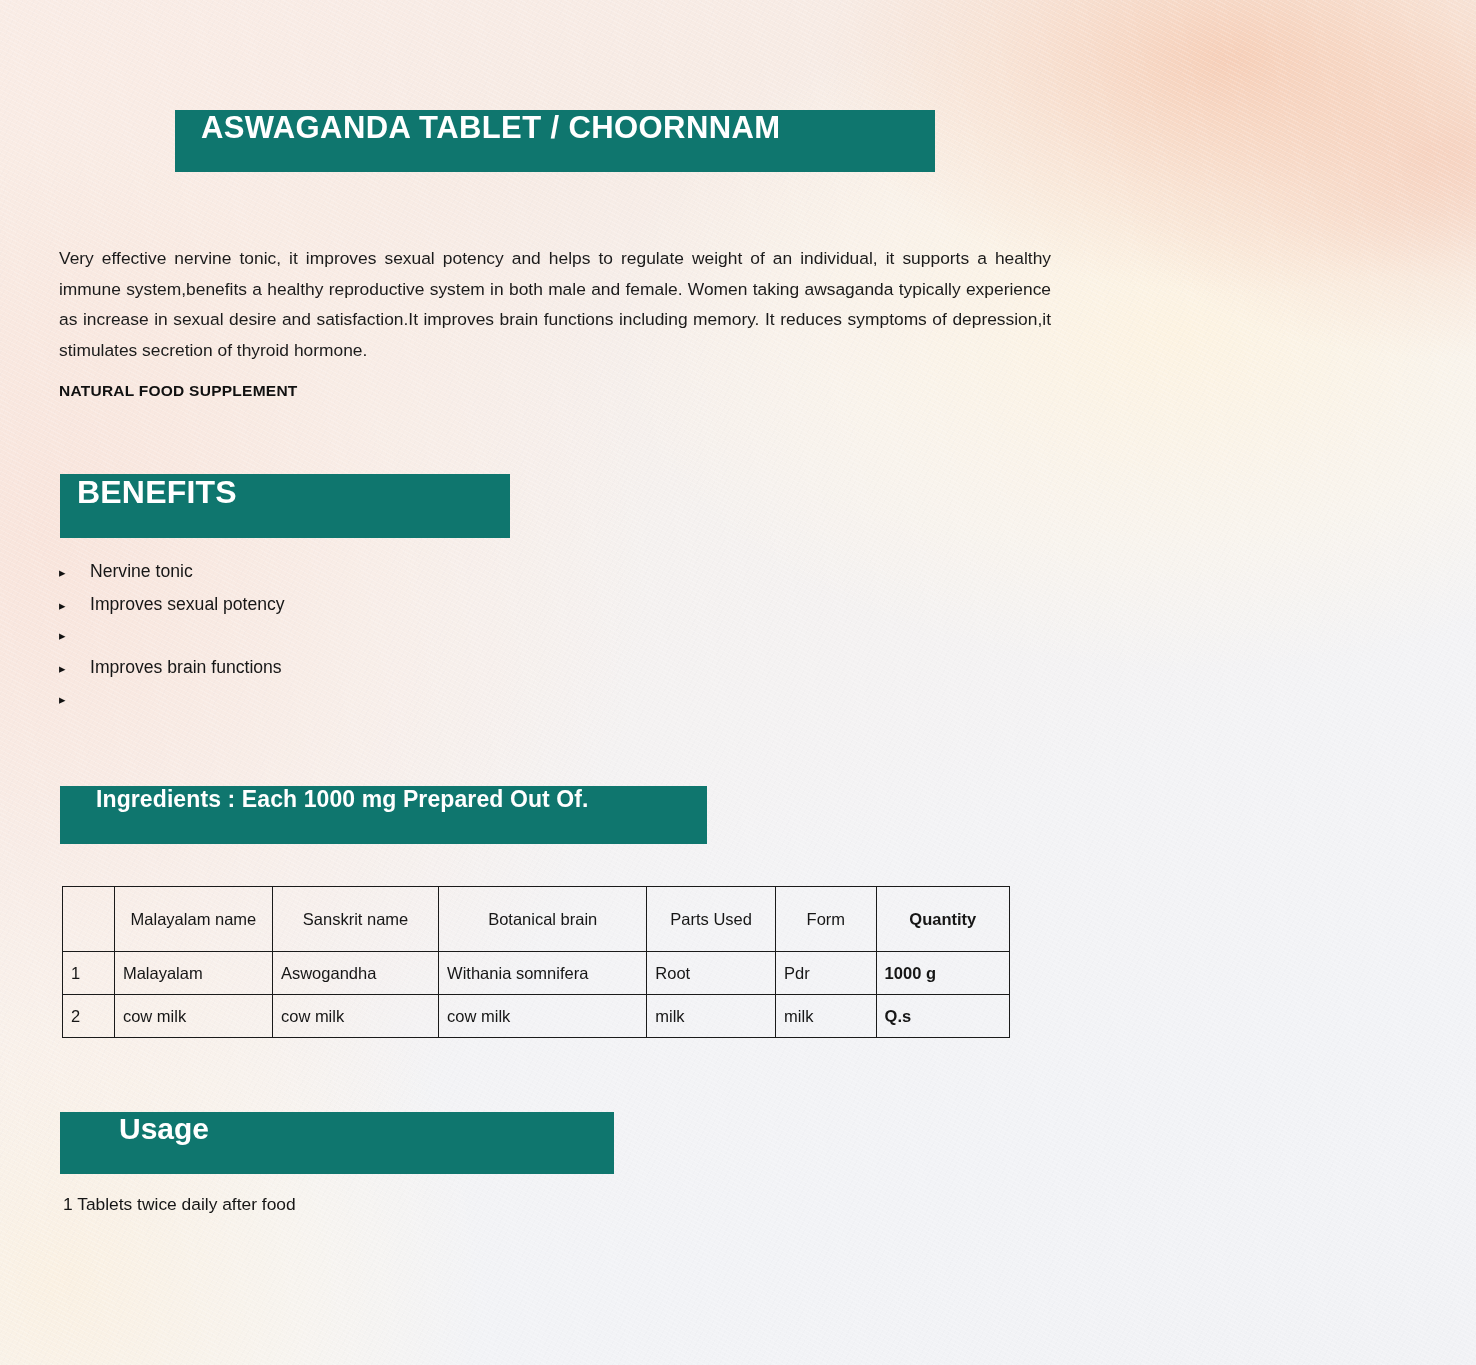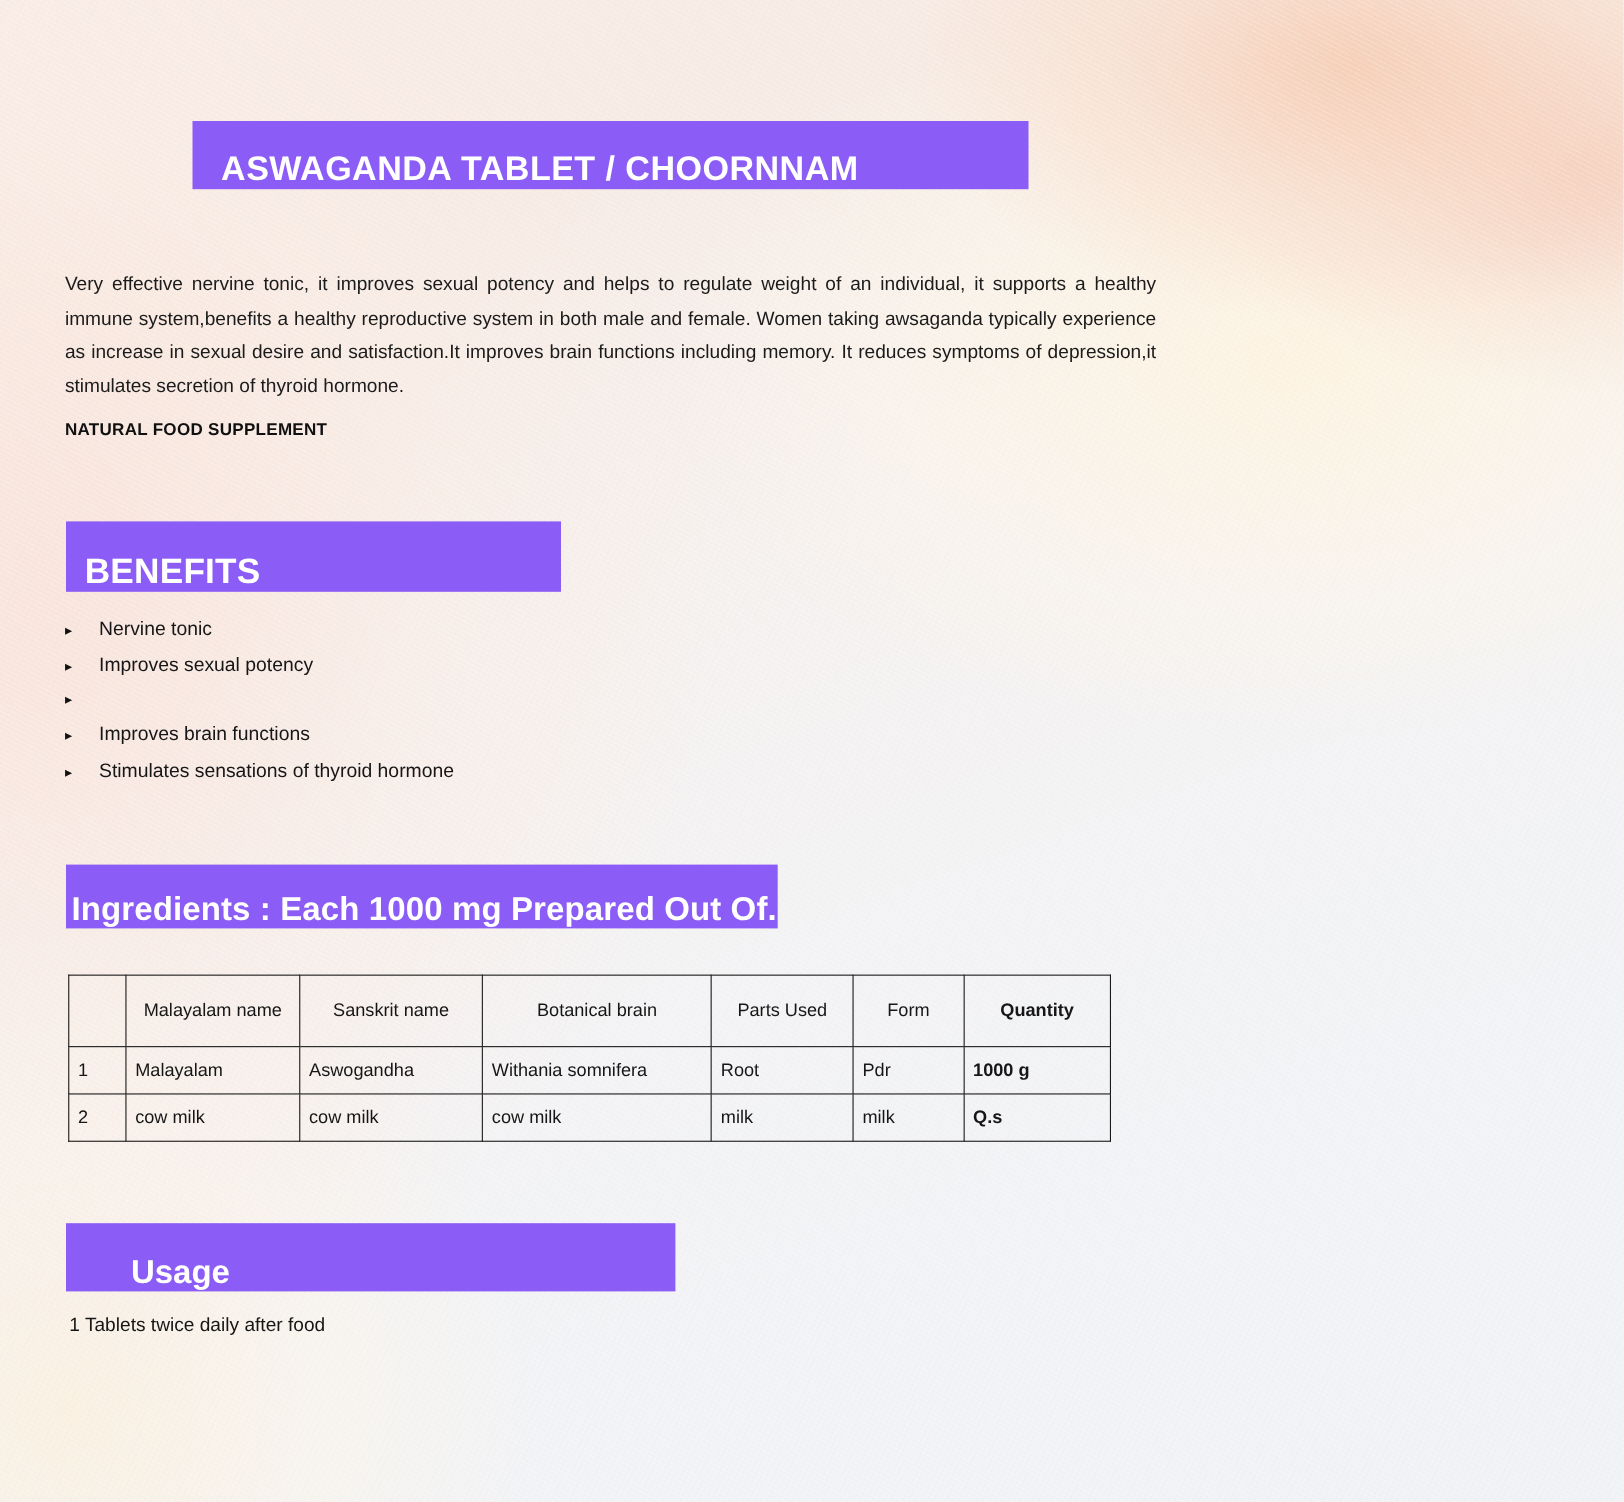--- a/index.html
+++ b/index.html
@@ -52,24 +52,24 @@
 
   
   #content {
     position: relative;
     z-index: 2;
     width: 1476px;
     height: 1365px;
   }
 
   .green-bar {
-    background: #8b5cf6;
+    background: #0f766e;
     color: #ffffff;
     display: flex;
-    align-items: flex-end;
+    align-items: flex-start;
     box-sizing: border-box;
   }
 
   
   #title-bar {
     position: absolute;
     left: 175px;
     top: 110px;
     width: 760px;
     height: 62px;
@@ -139,22 +139,22 @@
     line-height: 30.7px;
   }
 
   
   #ingredients-bar {
     position: absolute;
     left: 60px;
     top: 786px;
     width: 647px;
     height: 58px;
-    padding-left: 5px;
-    font-size: 30px;
+    padding-left: 36px;
+    font-size: 23px;
     font-weight: bold;
     letter-spacing: 0.1px;
   }
 
   #ing-table {
     position: absolute;
     left: 62px;
     top: 886px;
     width: 948px;
     border-collapse: collapse;
@@ -236,21 +236,20 @@
     </li>
     <li>
       <span class="tri">▸</span>
     </li>
     <li>
       <span class="tri">▸</span>
       <span>Improves brain functions</span>
     </li>
     <li>
       <span class="tri">▸</span>
-      <span>Stimulates sensations of thyroid hormone</span>
     </li>
   </ul>
 
   <div id="ingredients-bar" class="green-bar">
     <span>Ingredients : Each 1000 mg  Prepared Out Of.</span>
   </div>
 
   <table id="ing-table">
     <thead>
       <tr>

